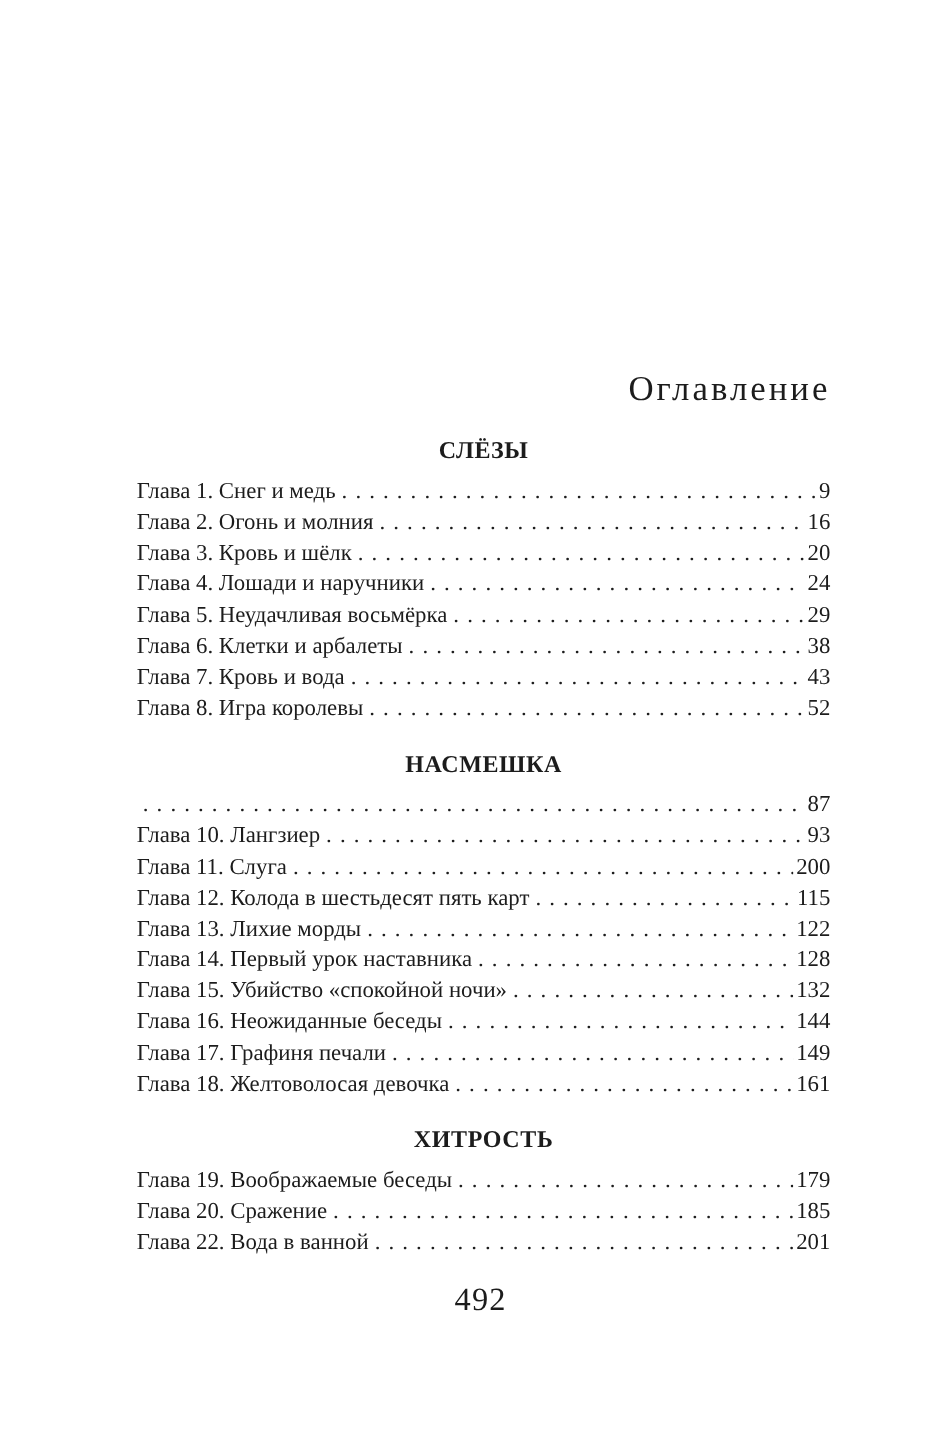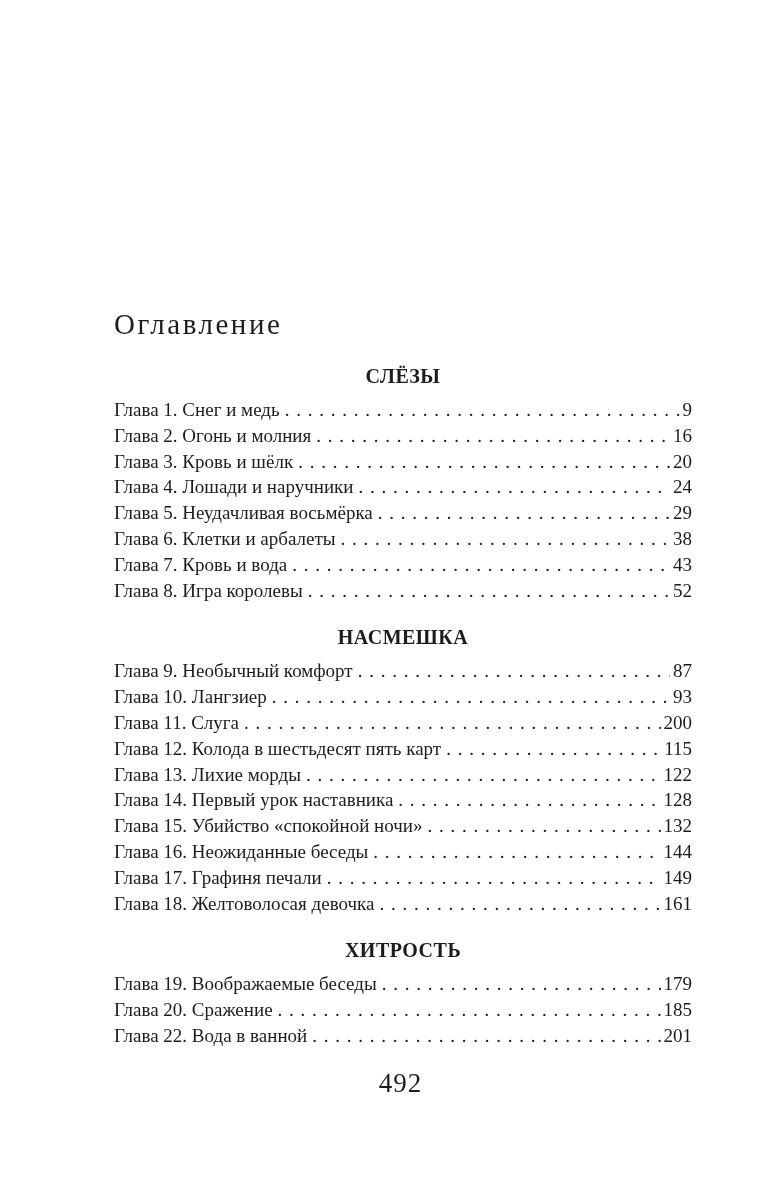--- a/index.html
+++ b/index.html
@@ -15,21 +15,21 @@
     color: #1c1c1c;
     overflow: hidden;
   }
   .page-content {
     position: absolute;
     left: 114px;
     top: 308px;
     width: 578px;
   }
   .toc-title {
-    text-align: left;
+    text-align: right;
     font-size: 29px;
     font-weight: 400;
     letter-spacing: 2.5px;
     margin: 0 0 24px 0;
   }
   .section-heading {
     text-align: center;
     font-weight: bold;
     font-size: 20px;
     letter-spacing: 0.5px;
@@ -114,21 +114,20 @@
         <span class="toc-dots"></span>
         <span class="toc-page">43</span>
       </div>
       <div class="toc-row">
         <span class="toc-label">Глава 8. Игра королевы</span>
         <span class="toc-dots"></span>
         <span class="toc-page">52</span>
       </div>
       <div class="section-heading">НАСМЕШКА</div>
       <div class="toc-row">
-        <span class="toc-label">Глава 9. Необычный комфорт</span>
         <span class="toc-dots"></span>
         <span class="toc-page">87</span>
       </div>
       <div class="toc-row">
         <span class="toc-label">Глава 10. Лангзиер</span>
         <span class="toc-dots"></span>
         <span class="toc-page">93</span>
       </div>
       <div class="toc-row">
         <span class="toc-label">Глава 11. Слуга</span>

